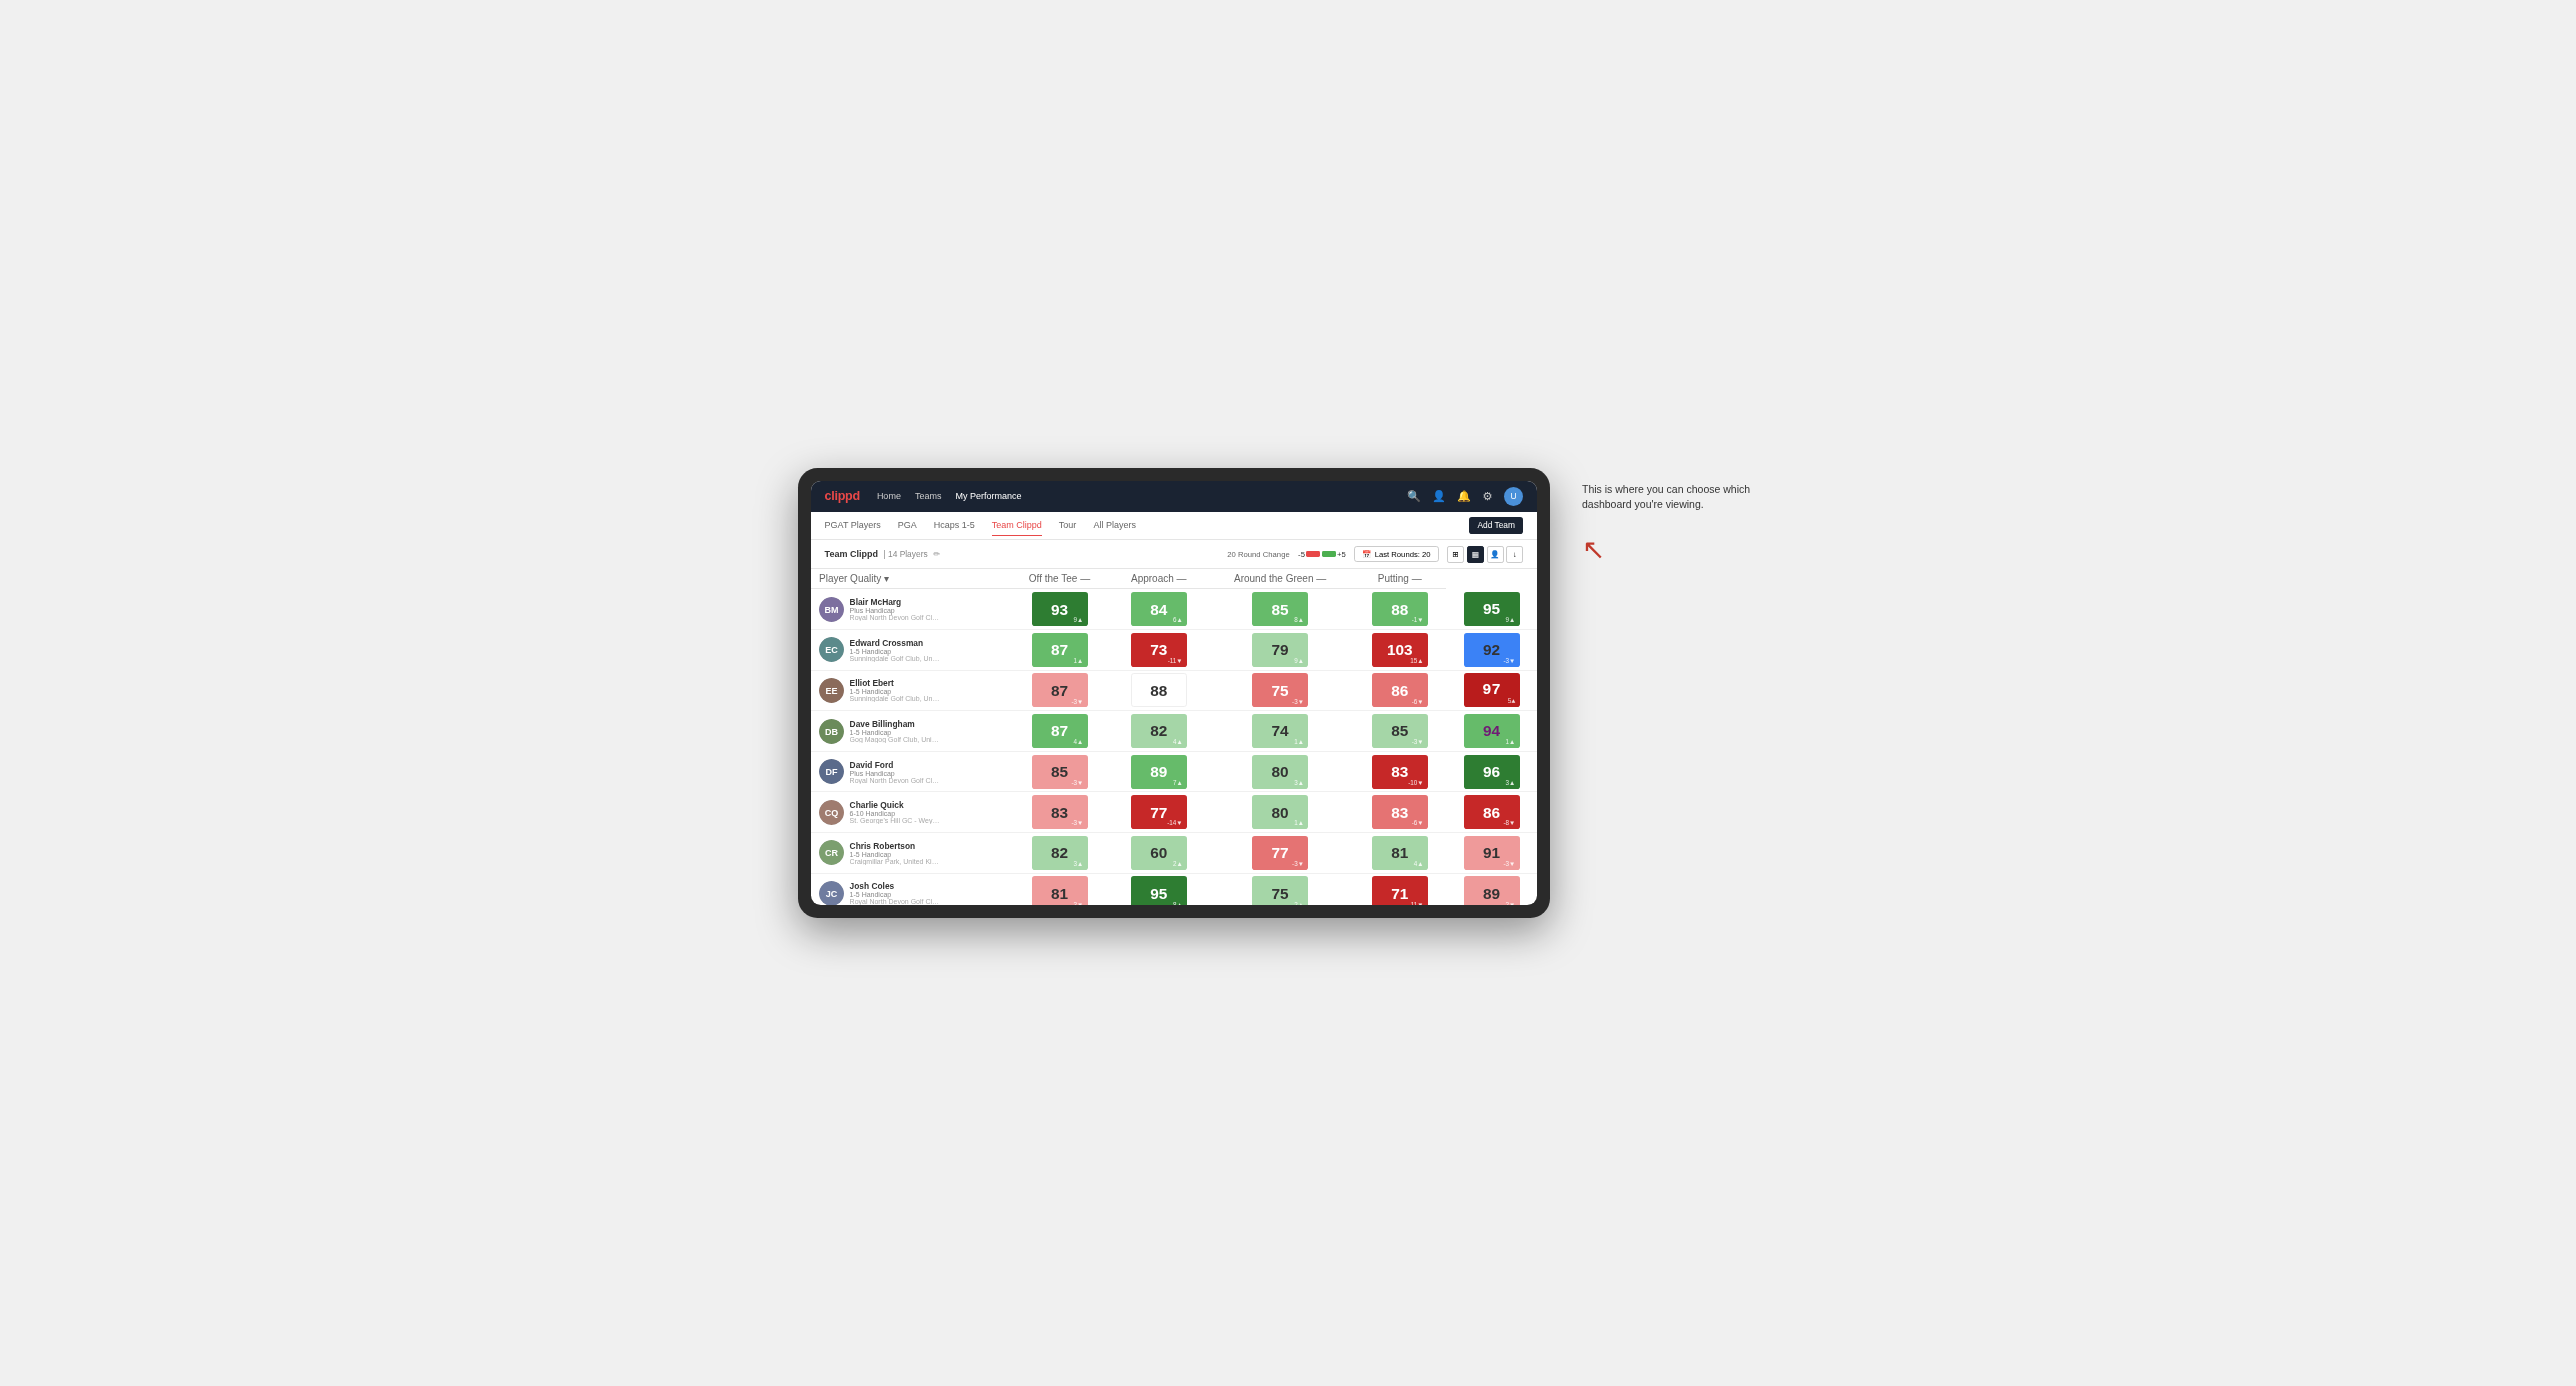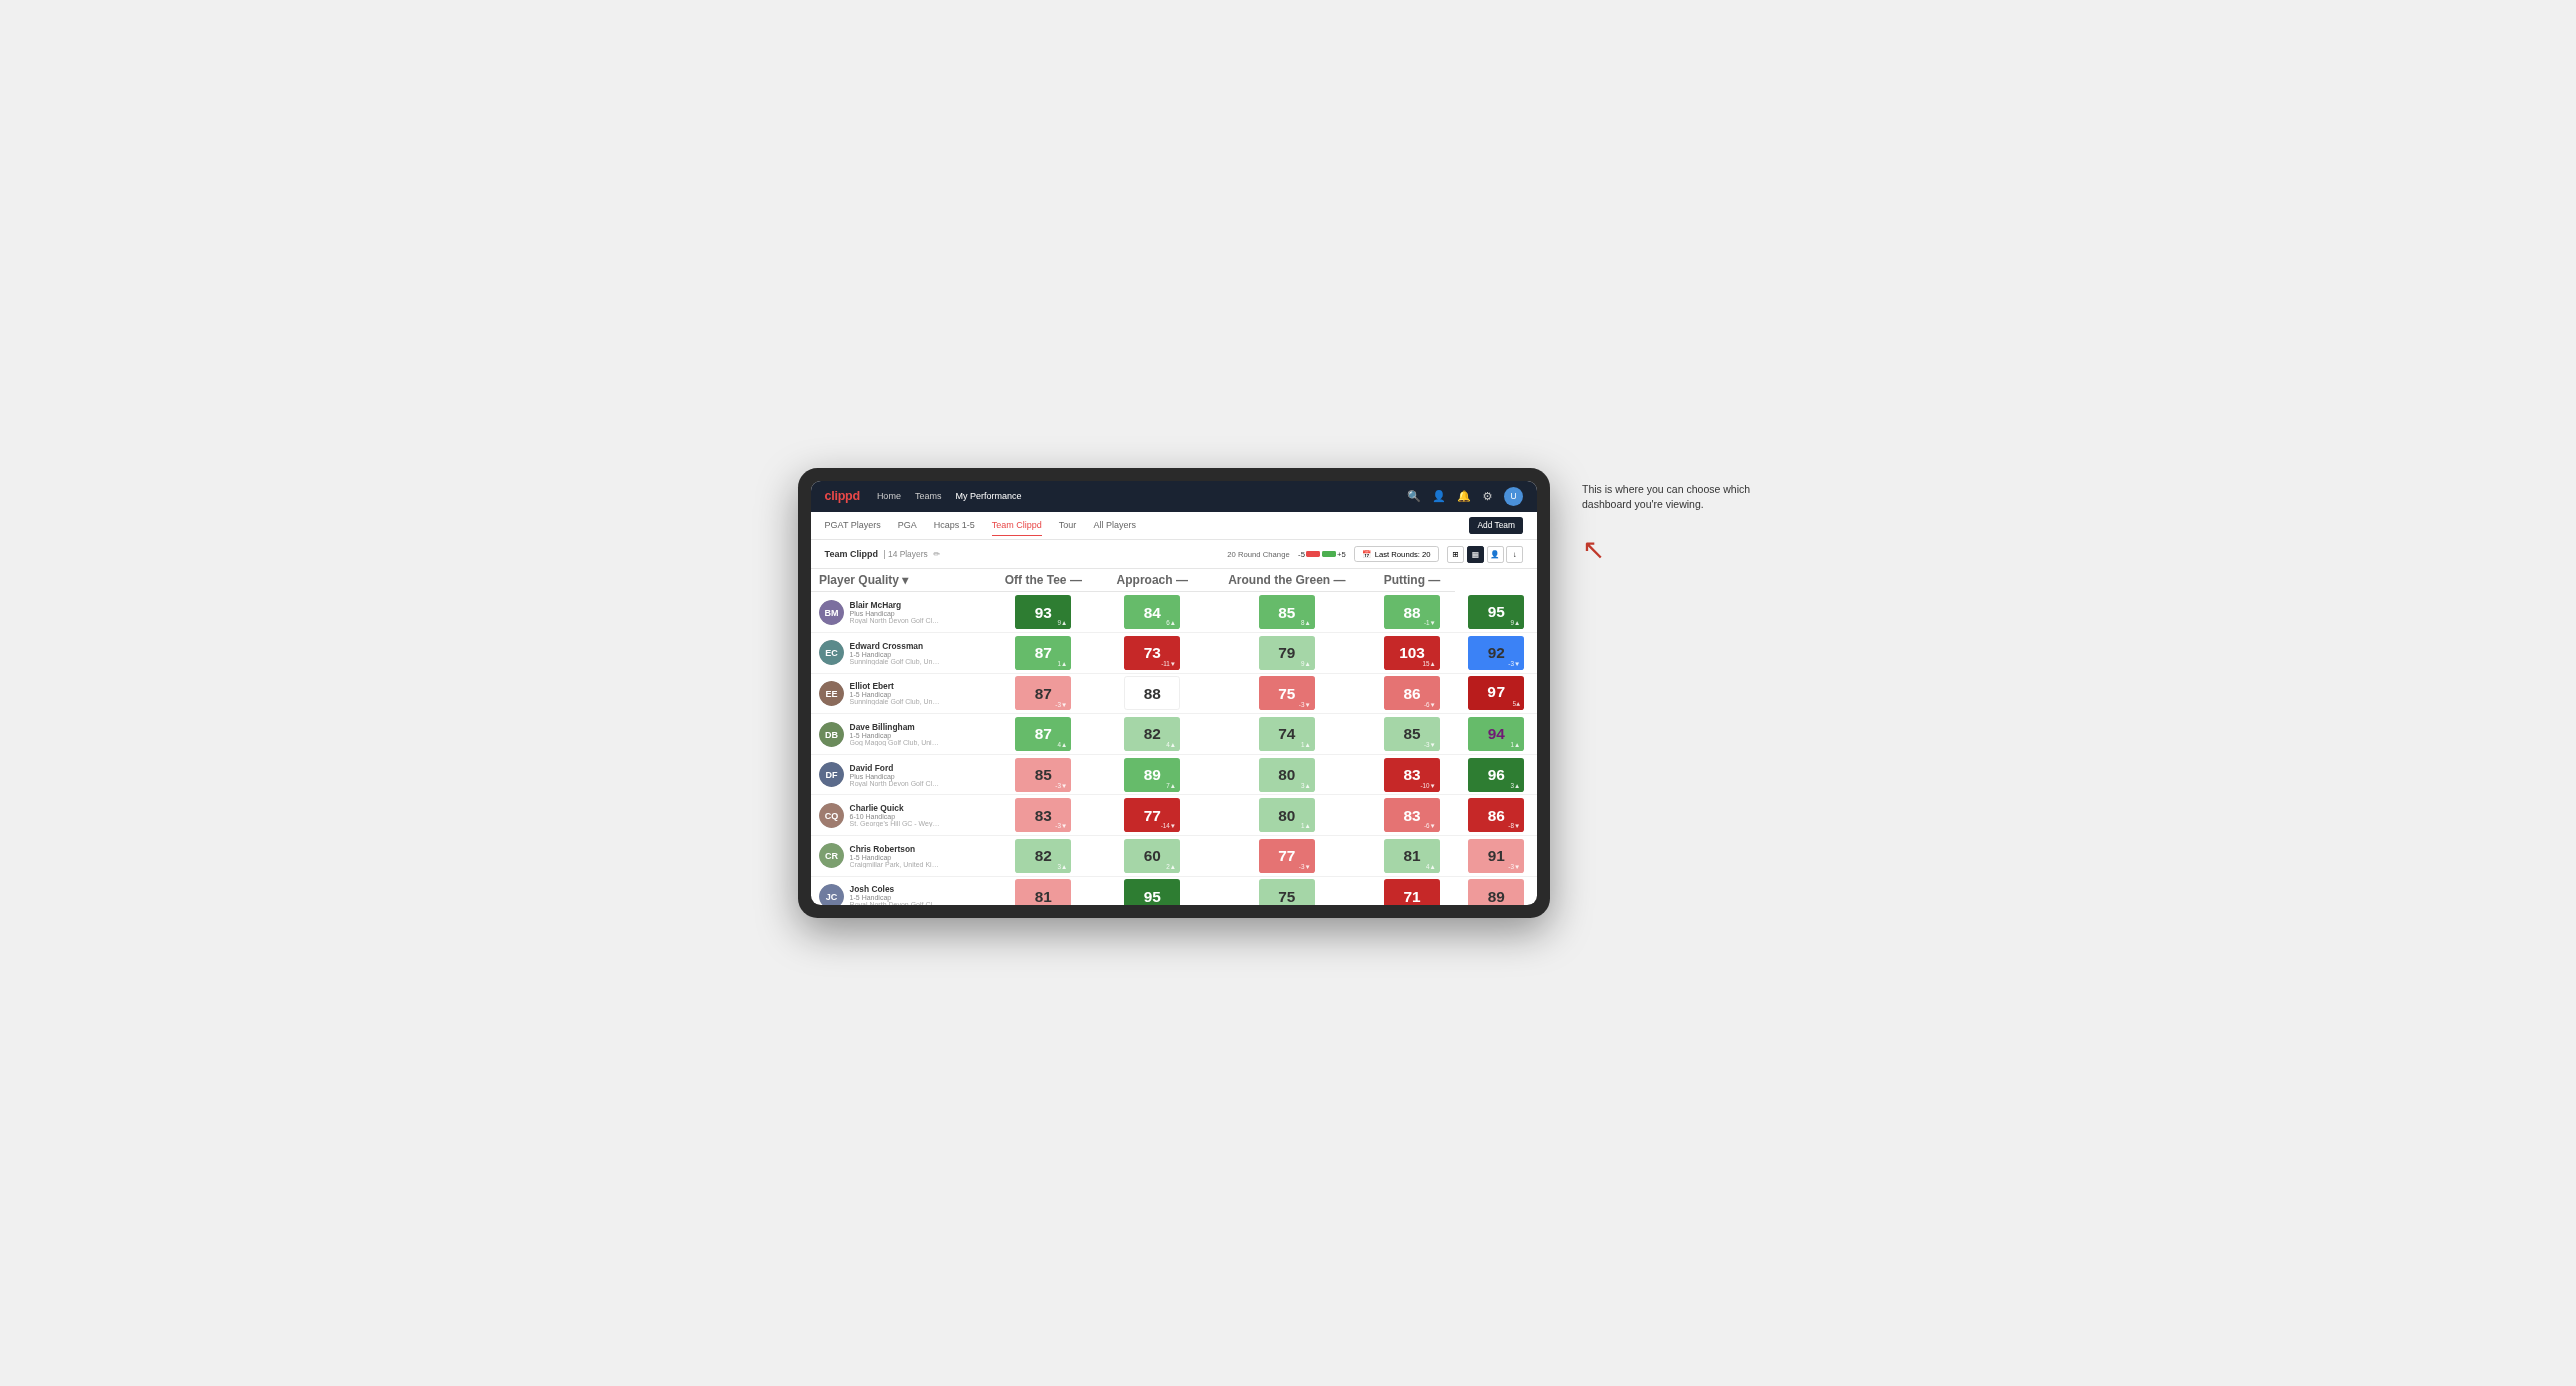--- a/index.html
+++ b/index.html
@@ -226,22 +226,22 @@
       width: 100%;
       border-collapse: collapse;
       font-size: 8.4px;
     }
 
     .data-table thead th {
       background: #fff;
       padding: 4.2px 5.6px;
       text-align: left;
       color: #666;
-      font-size: 12px;
-      font-weight: 700;
+      font-size: 10px;
+      font-weight: 400;
       border-bottom: 0.7px solid #e5e5e5;
     }
 
     .data-table thead th.center {
       text-align: center;
     }
 
     .player-col {
       min-width: 112px;
       padding: 2.8px 8.4px !important;

